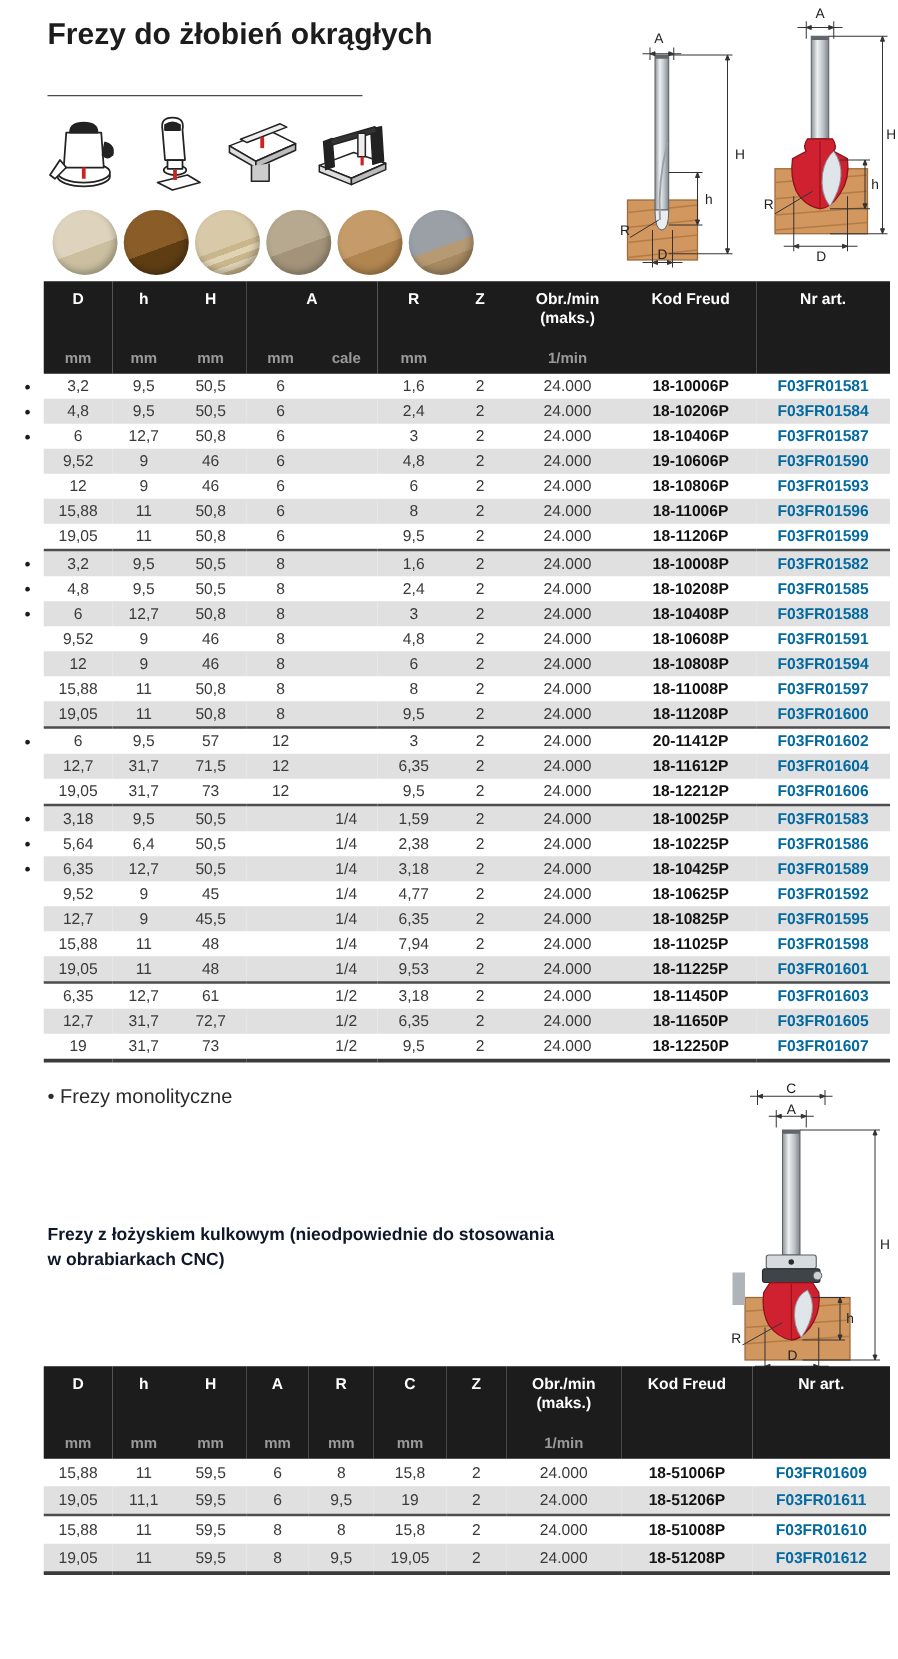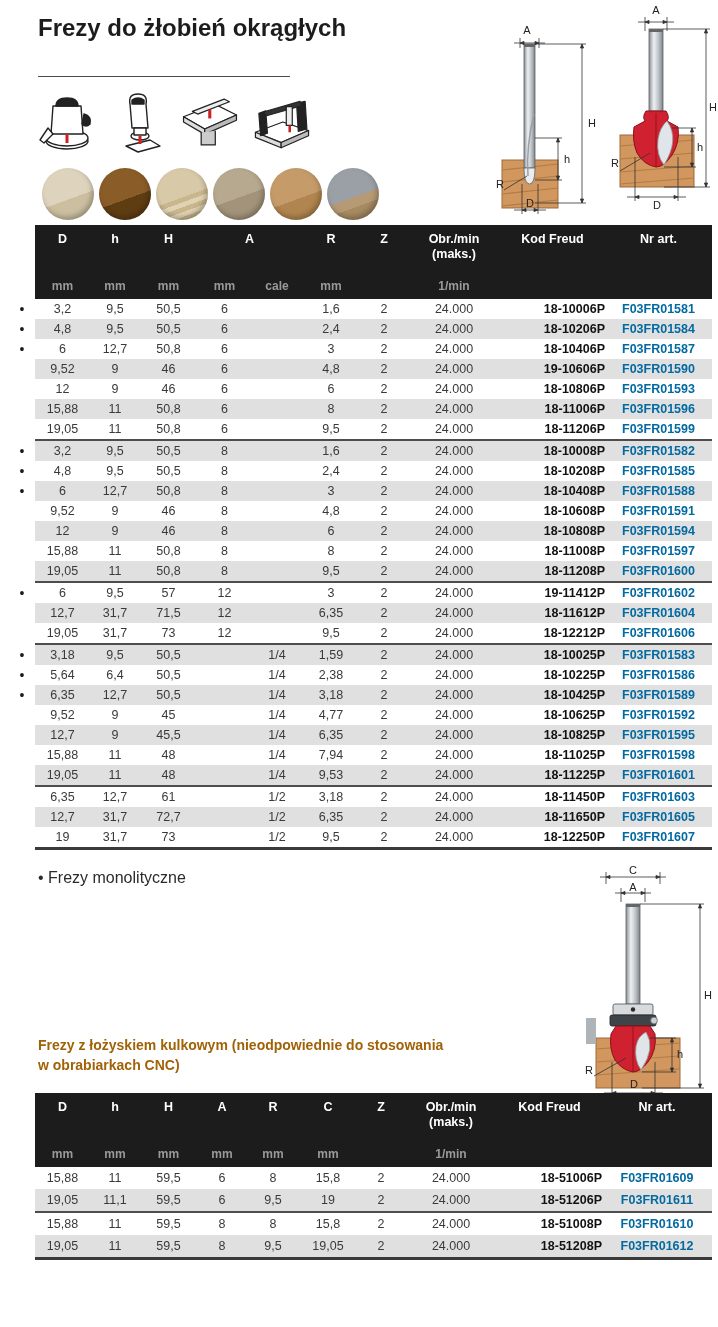--- a/index.html
+++ b/index.html
@@ -32,28 +32,28 @@
   #table2{top:1093px;}
   thead th{background:#1c1c1c;color:#fff;font-weight:bold;font-size:12.5px;}
   .hrow1 th{vertical-align:top;padding-top:7px;height:39px;line-height:15px;}
   .hrow2 th{vertical-align:bottom;padding-bottom:6px;height:20px;color:#9a9a9a;font-size:12px;}
   th.bullet-cell,td.bullet-cell{background:#fff !important;border:none !important;}
   tbody td{height:20px;padding:0;text-align:center;color:#3a3a3a;white-space:nowrap;}
   #table2 tbody td{height:22px;}
   tbody tr:nth-child(even) td:not(.bullet-cell){background:#e0e0e0;}
   tbody tr.sep td:not(.bullet-cell){border-top:2px solid #4d4d4d;}
   tbody tr:last-child td:not(.bullet-cell){border-bottom:3px solid #3a3a3a;}
-  td.col8{font-weight:bold;color:#121212;text-align:right;}
+  td.col8{font-weight:bold;color:#121212;}
   td.col9{color:#0369a1;font-weight:bold;}
   td.bullet-cell{font-size:14px;color:#1c1c1c;text-align:center;}
 
   .footnote{position:absolute;left:38px;top:869px;font-size:16px;color:#2b2b2b;}
 
-  .section2-title{position:absolute;left:38px;top:1035px;font-size:14px;font-weight:bold;
-                  color:#a16207;line-height:20px;}
+  .section2-title{position:absolute;left:38px;top:977px;font-size:14px;font-weight:bold;
+                  color:#0f172a;line-height:20px;}
 
   
   .diag{position:absolute;}
   #diag1{left:494px;top:18px;}
   #diag2{left:606px;top:5px;}
   #diag3{left:558px;top:866px;}
   .dim{stroke:#333;stroke-width:0.8;fill:none;}
   .dimtxt{font-family:"Liberation Sans",sans-serif;font-size:11px;fill:#222;}
 </style>
 </head>
@@ -453,21 +453,21 @@
         <tr class="sep">
           <td class="bullet-cell">•</td>
           <td class="col0">6</td>
           <td class="col1">9,5</td>
           <td class="col2">57</td>
           <td class="col3">12</td>
           <td class="col4"></td>
           <td class="col5">3</td>
           <td class="col6">2</td>
           <td class="col7">24.000</td>
-          <td class="col8">19-11412P</td>
+          <td class="col8">20-11412P</td>
           <td class="col9">F03FR01602</td>
         </tr>
         <tr>
           <td class="bullet-cell"></td>
           <td class="col0">12,7</td>
           <td class="col1">31,7</td>
           <td class="col2">71,5</td>
           <td class="col3">12</td>
           <td class="col4"></td>
           <td class="col5">6,35</td>

